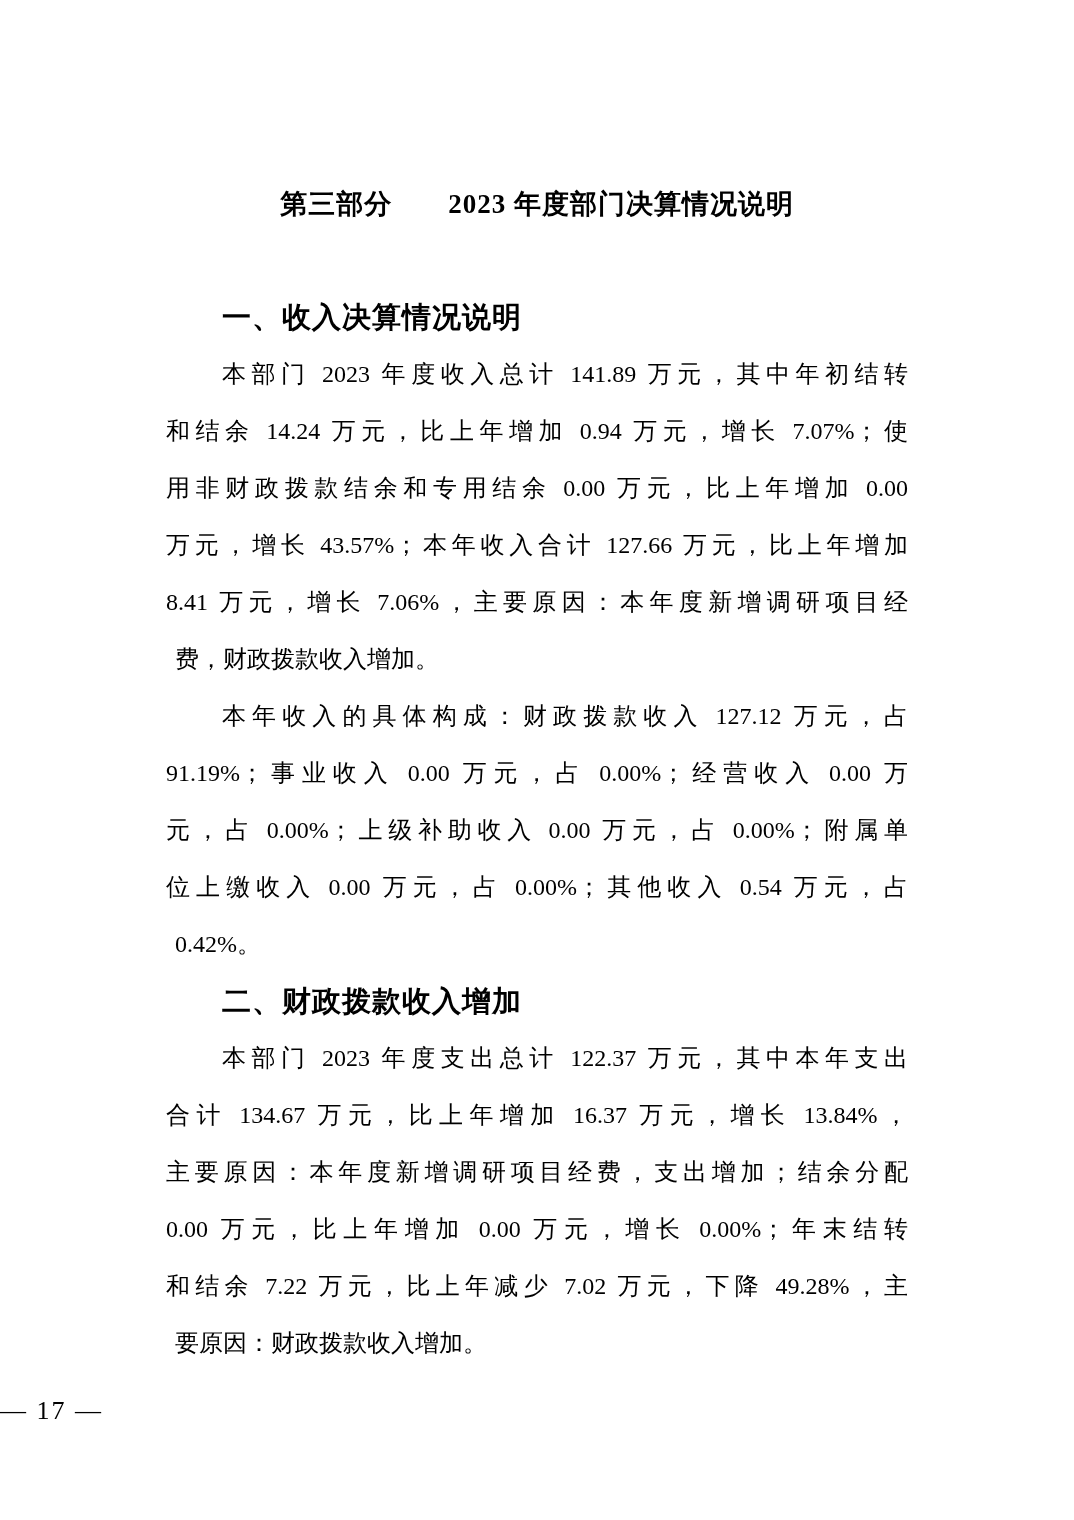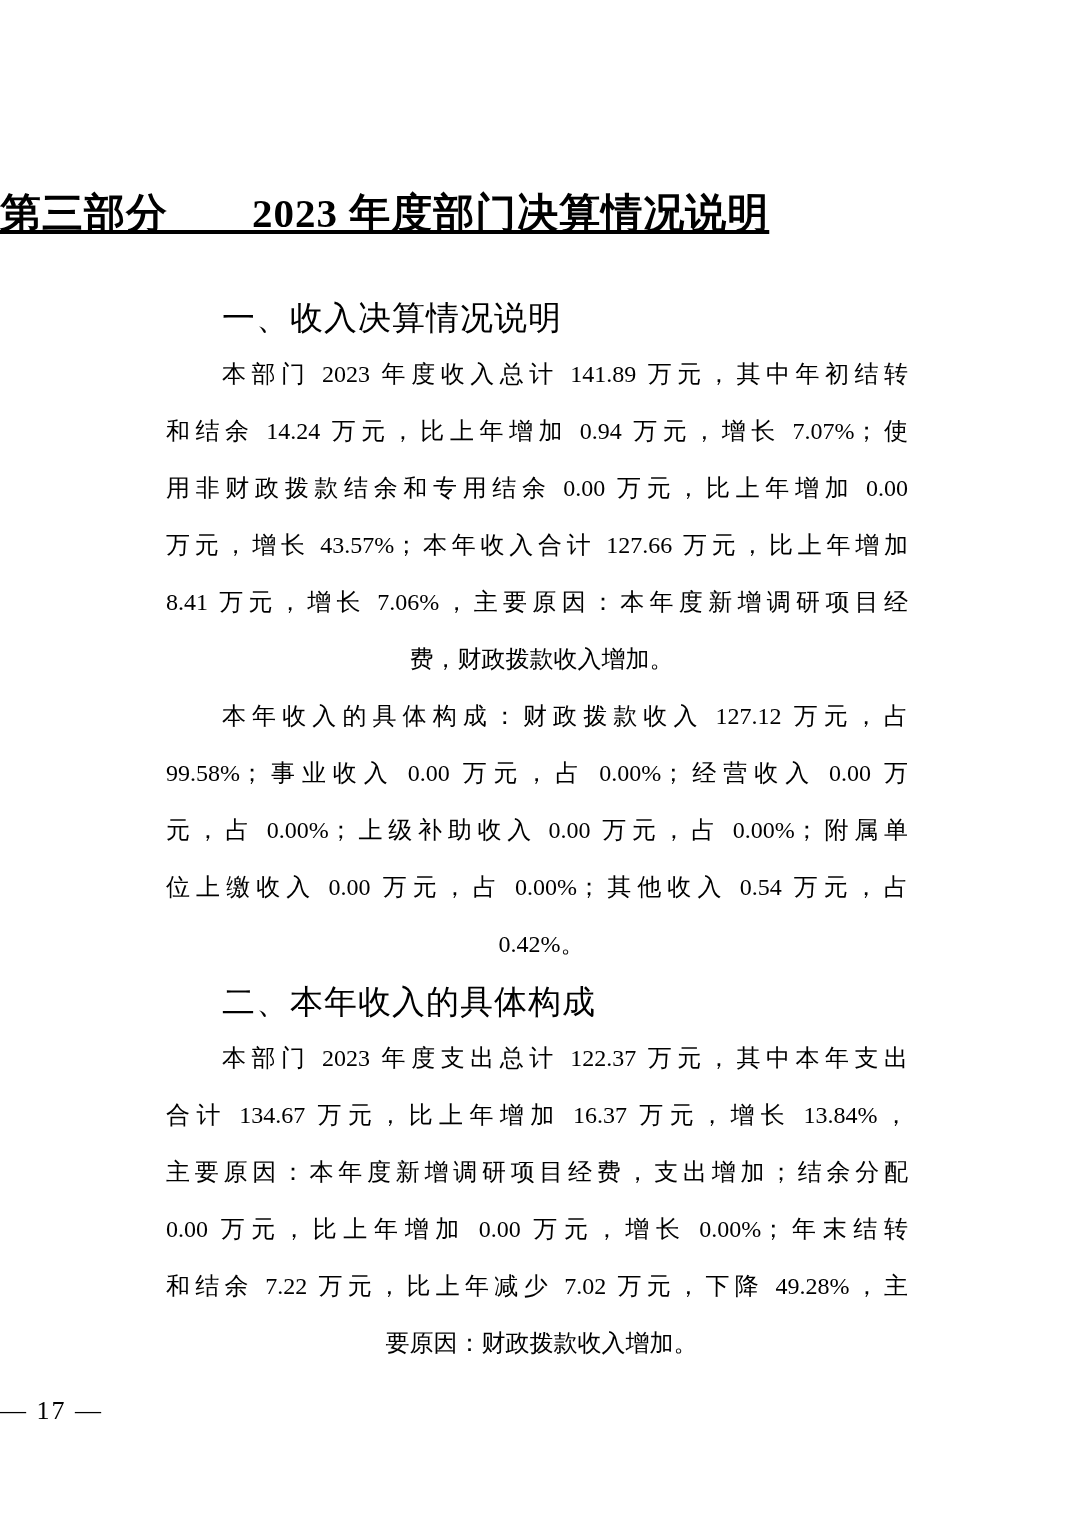--- a/index.html
+++ b/index.html
@@ -12,57 +12,57 @@
     overflow: hidden;
   }
   .page {
     position: absolute; left: 0; top: 0;
     width: 1074px; height: 1520px;
     background: #ffffff;
   }
   .doc-title {
     position: absolute;
     top: 186px; left: 0; width: 100%;
-    font-size: 41px;
+    text-align: center;
+    font-size: 27px;
     font-weight: bold;
     letter-spacing: 1px;
     font-family: "Liberation Serif", "DejaVu Serif", serif;
     white-space: nowrap;
-    text-decoration: underline;
   }
   .doc-body {
     position: absolute;
     left: 166px; top: 289px;
     width: 742px;
   }
   .line {
     height: 57px;
     line-height: 57px;
     font-size: 24px;
     overflow: hidden;
     white-space: normal;
   }
   .line.heading {
-    font-weight: normal;
+    font-weight: bold;
     font-family: "Liberation Sans", "DejaVu Sans", sans-serif;
     padding-left: 56px;
-    font-size: 33px;
+    font-size: 29px;
     letter-spacing: 1px;
   }
   .line.first {
     text-indent: 56px;
     text-align: justify;
     text-align-last: justify;
   }
   .line.full {
     text-align: justify;
     text-align-last: justify;
   }
   .line.last {
-    text-align: center;
+    text-align: left;
     margin-left: 9px;
   }
   .doc-footer {
     position: absolute;
     top: 1396px; left: 0; width: 100%;
     font-size: 26px;
     letter-spacing: 2px;
     font-family: "Liberation Serif", "DejaVu Serif", serif;
   }
 </style>
@@ -75,25 +75,25 @@
 
   <div class="doc-body">
       <div class="line heading">一、收入决算情况说明</div>
       <div class="line first">本部门 2023 年度收入总计 141.89 万元，其中年初结转</div>
       <div class="line full">和结余 14.24 万元，比上年增加 0.94 万元，增长 7.07%；使</div>
       <div class="line full">用非财政拨款结余和专用结余 0.00 万元，比上年增加 0.00</div>
       <div class="line full">万元，增长 43.57%；本年收入合计 127.66 万元，比上年增加</div>
       <div class="line full">8.41 万元，增长 7.06%，主要原因：本年度新增调研项目经</div>
       <div class="line last">费，财政拨款收入增加。</div>
       <div class="line first">本年收入的具体构成：财政拨款收入 127.12 万元，占</div>
-      <div class="line full">99.58%；事业收入 0.00 万元，占 0.00%；经营收入 0.00 万</div>
+      <div class="line full">91.19%；事业收入 0.00 万元，占 0.00%；经营收入 0.00 万</div>
       <div class="line full">元，占 0.00%；上级补助收入 0.00 万元，占 0.00%；附属单</div>
       <div class="line full">位上缴收入 0.00 万元，占 0.00%；其他收入 0.54 万元，占</div>
       <div class="line last">0.42%。</div>
-      <div class="line heading">二、本年收入的具体构成</div>
+      <div class="line heading">二、财政拨款收入增加</div>
       <div class="line first">本部门 2023 年度支出总计 122.37 万元，其中本年支出</div>
       <div class="line full">合计 134.67 万元，比上年增加 16.37 万元，增长 13.84%，</div>
       <div class="line full">主要原因：本年度新增调研项目经费，支出增加；结余分配</div>
       <div class="line full">0.00 万元，比上年增加 0.00 万元，增长 0.00%；年末结转</div>
       <div class="line full">和结余 7.22 万元，比上年减少 7.02 万元，下降 49.28%，主</div>
       <div class="line last">要原因：财政拨款收入增加。</div>
     </div>
 
   <div class="doc-footer">— 17 —</div>
 

